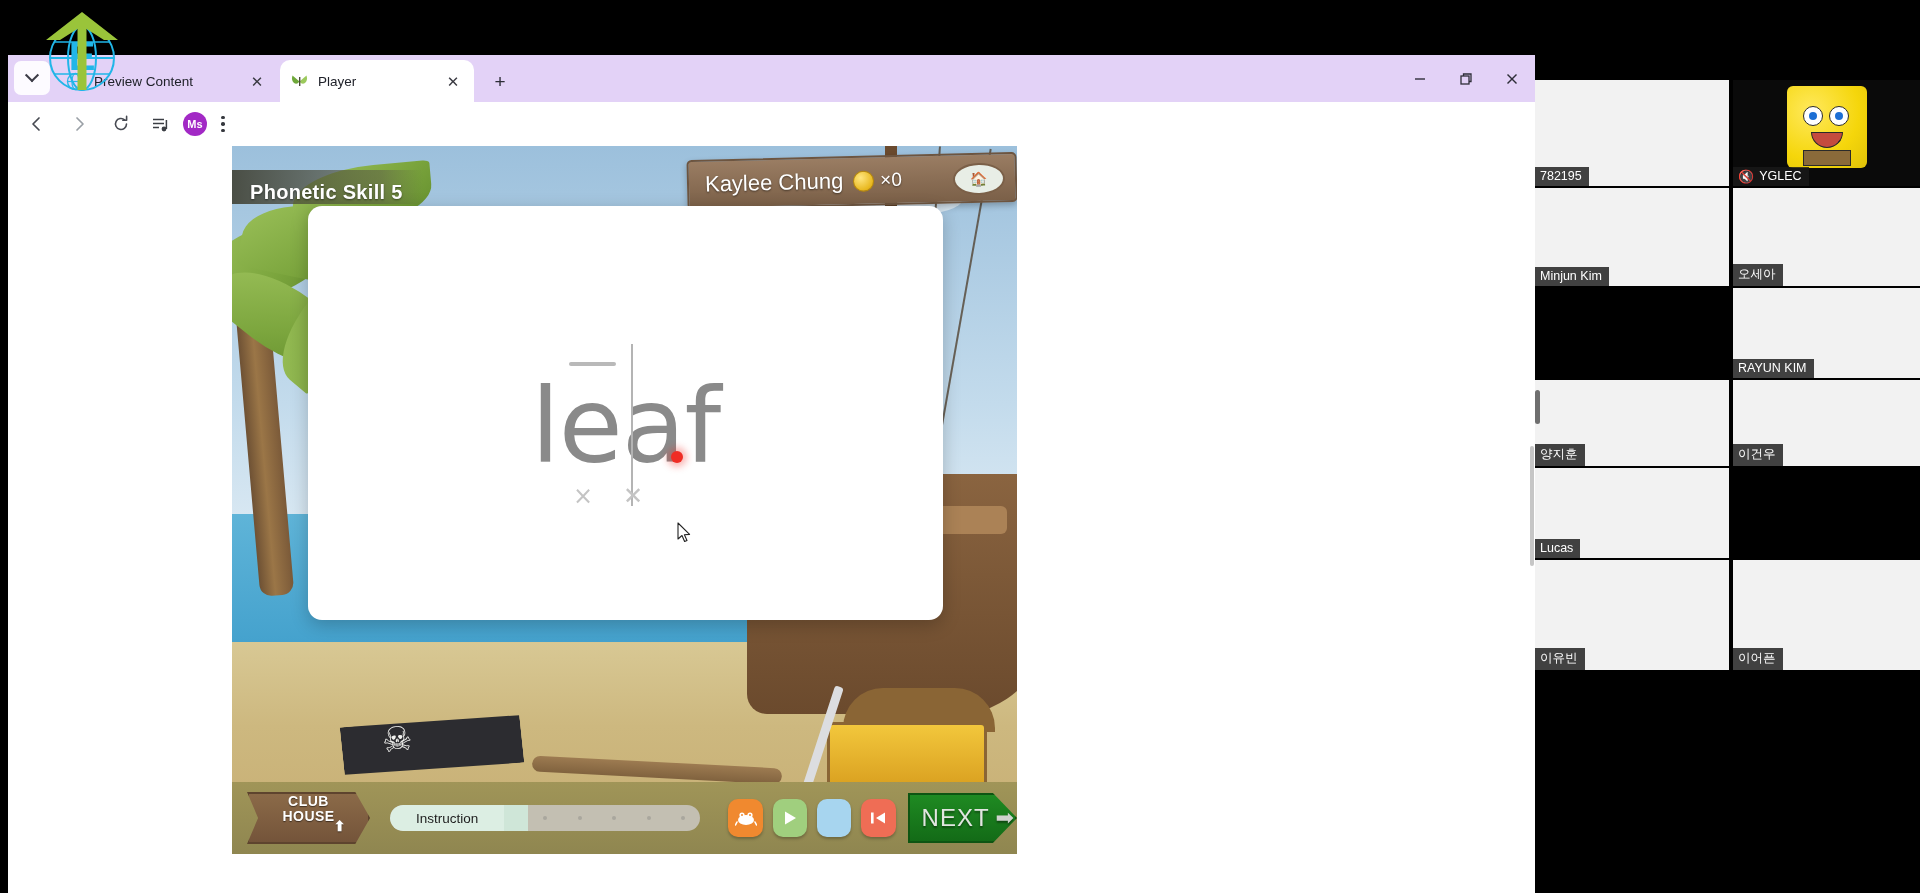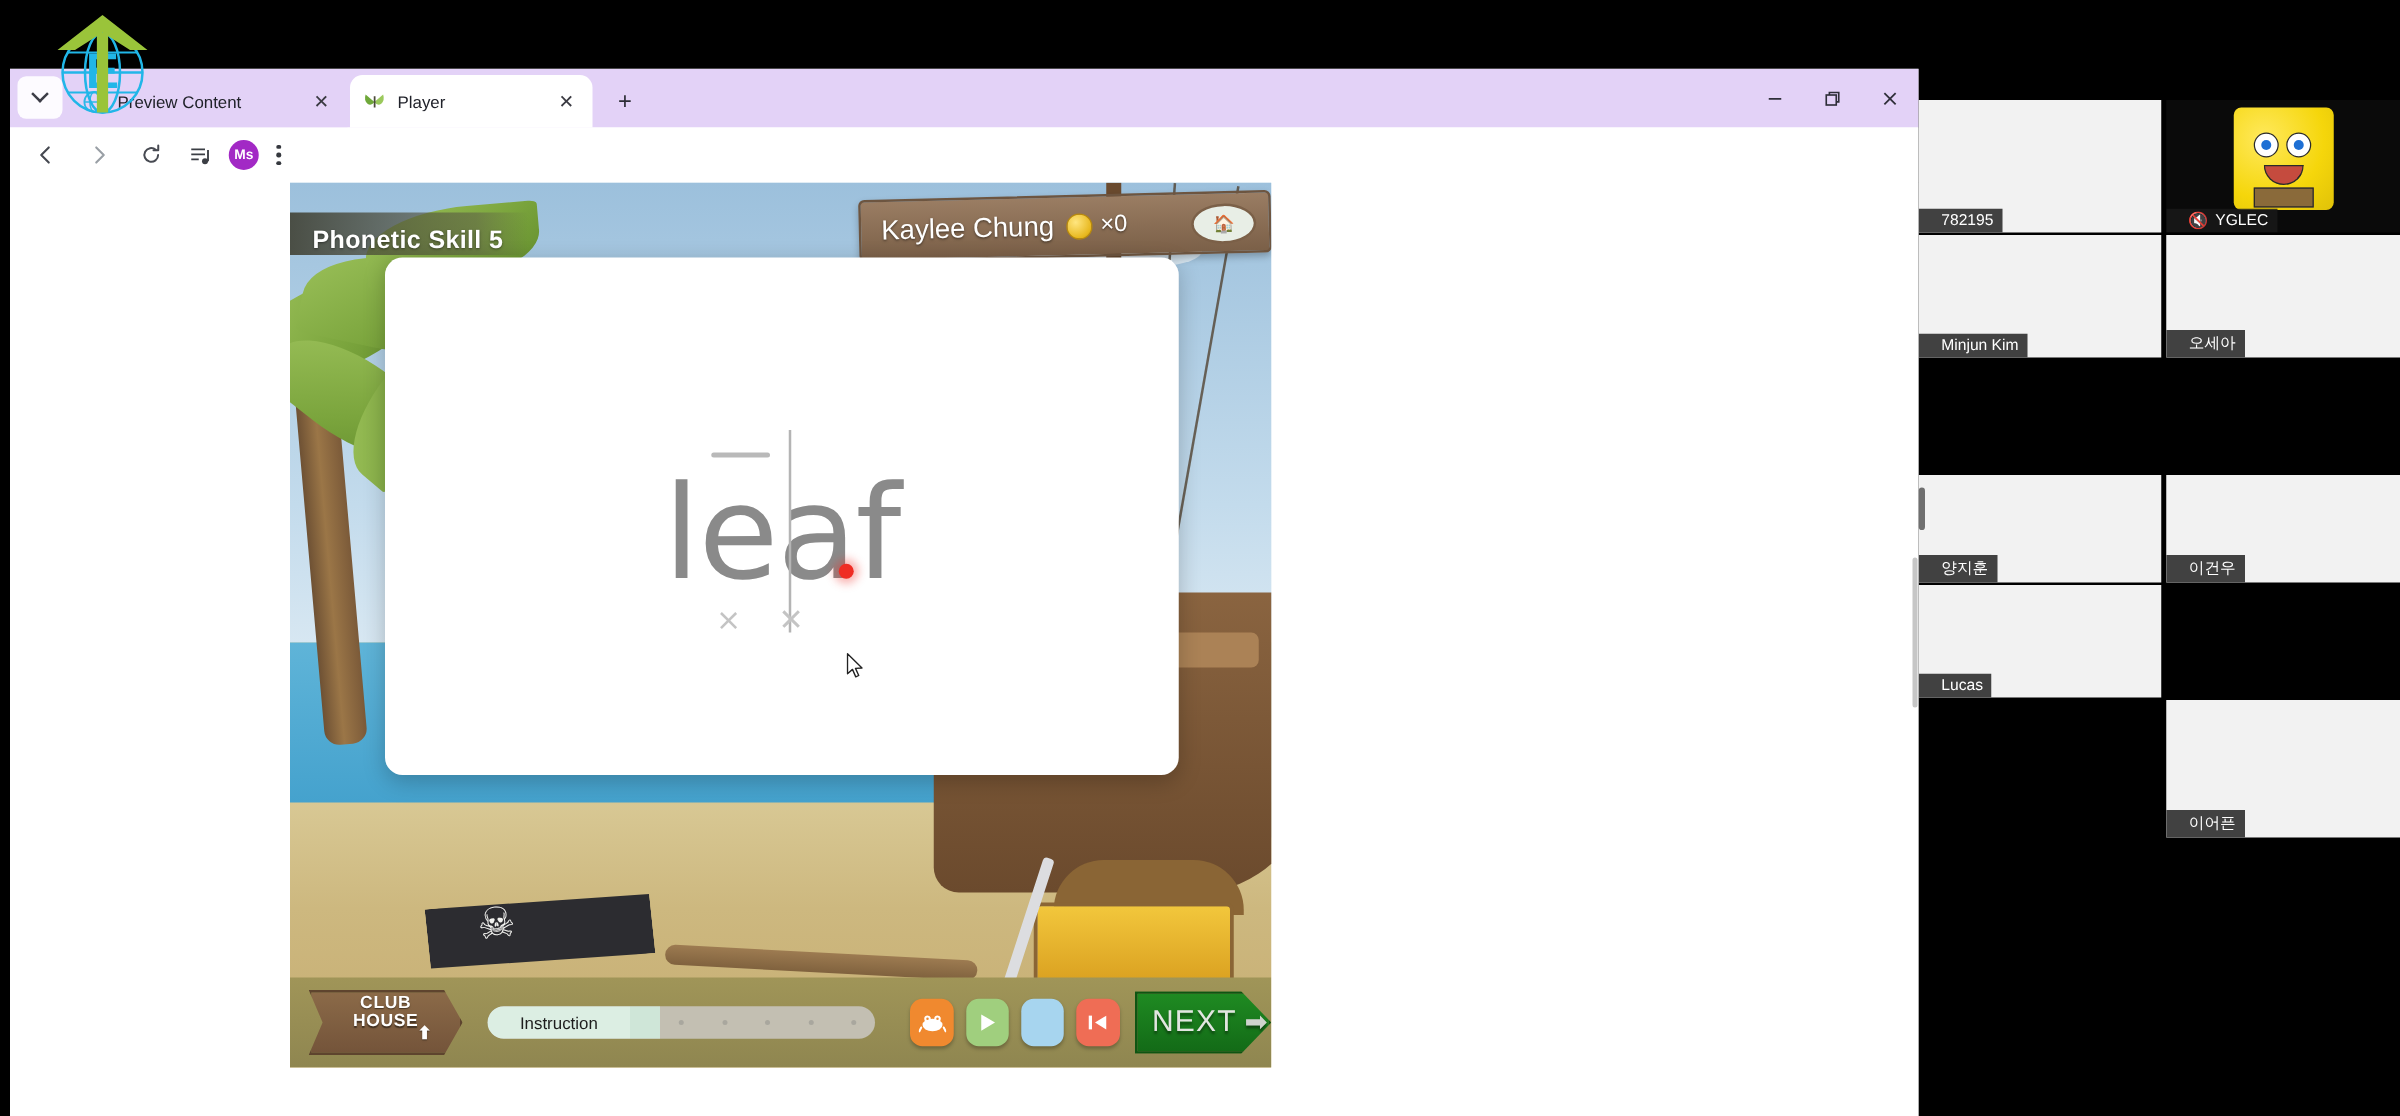--- a/index.html
+++ b/index.html
@@ -271,21 +271,21 @@
   .page-scroll { position: absolute; right: 0; top: 0; width: 6px; height: 747px; background: transparent; }
   .page-scroll i { position: absolute; right: 1px; top: 300px; width: 4px; height: 120px; background: #c6c6c6; border-radius: 2px; display: block; }
 
   
   .vgrid { position: absolute; right: 0; top: 0; width: 385px; height: 893px; background: #000; }
   .vcell { position: absolute; background: #f2f2f2; overflow: hidden; }
   .vcell.dark { background: #0a0a0a; }
   .vname {
     position: absolute; left: 0; bottom: 0;
     background: rgba(26,26,26,.82); color: #fff;
-    font-size: 12.5px; padding: 2px 7px 3px 18px;
+    font-size: 12.5px; padding: 2px 7px 3px 5px;
     max-width: 96%; white-space: nowrap; overflow: hidden;
     display: flex; align-items: center; gap: 5px;
   }
   .vcell.active { border: 3px solid #32d07c; }
   .mute-ico { color: #e4444e; font-size: 13px; line-height: 1; }
   .sponge {
     position: absolute; left: 50%; top: 44%; transform: translate(-50%,-50%);
     width: 80px; height: 82px; border-radius: 6px;
     background: radial-gradient(circle at 30% 30%, #ffe95c, #f5d60b 60%, #e0c208);
   }
@@ -535,32 +535,38 @@
       </div>
     </div>
 
     <div class="vcell" style="left:198px;top:188px;width:187px;height:98px;">
       <div class="vname">오세아</div>
     </div>
     <div class="vcell" style="left:0;top:188px;width:194px;height:98px;">
       <div class="vname">Minjun Kim</div>
     </div>
 
+    <div class="vcell" style="left:198px;top:288px;width:187px;height:90px;">
+      <div class="vname">RAYUN KIM</div>
+    </div>
 
     <div class="vcell" style="left:0;top:380px;width:194px;height:86px;">
       <div class="vname">양지훈</div>
     </div>
     <div class="vcell" style="left:198px;top:380px;width:187px;height:86px;">
       <div class="vname">이건우</div>
     </div>
 
     <div class="vcell" style="left:0;top:468px;width:194px;height:90px;">
       <div class="vname">Lucas</div>
     </div>
 
+    <div class="vcell" style="left:0;top:560px;width:194px;height:110px;">
+      <div class="vname">이유빈</div>
+    </div>
     <div class="vcell" style="left:198px;top:560px;width:187px;height:110px;">
       <div class="vname">이어픈</div>
     </div>
 
     <div class="spine"></div>
   </div>
 
   <div style="position:absolute;left:34px;top:4px;width:96px;height:96px;">
     <svg width="96" height="96" viewBox="0 0 96 96">
       <circle cx="48" cy="54" r="32" fill="none" stroke="#21b6e8" stroke-width="2"></circle>

